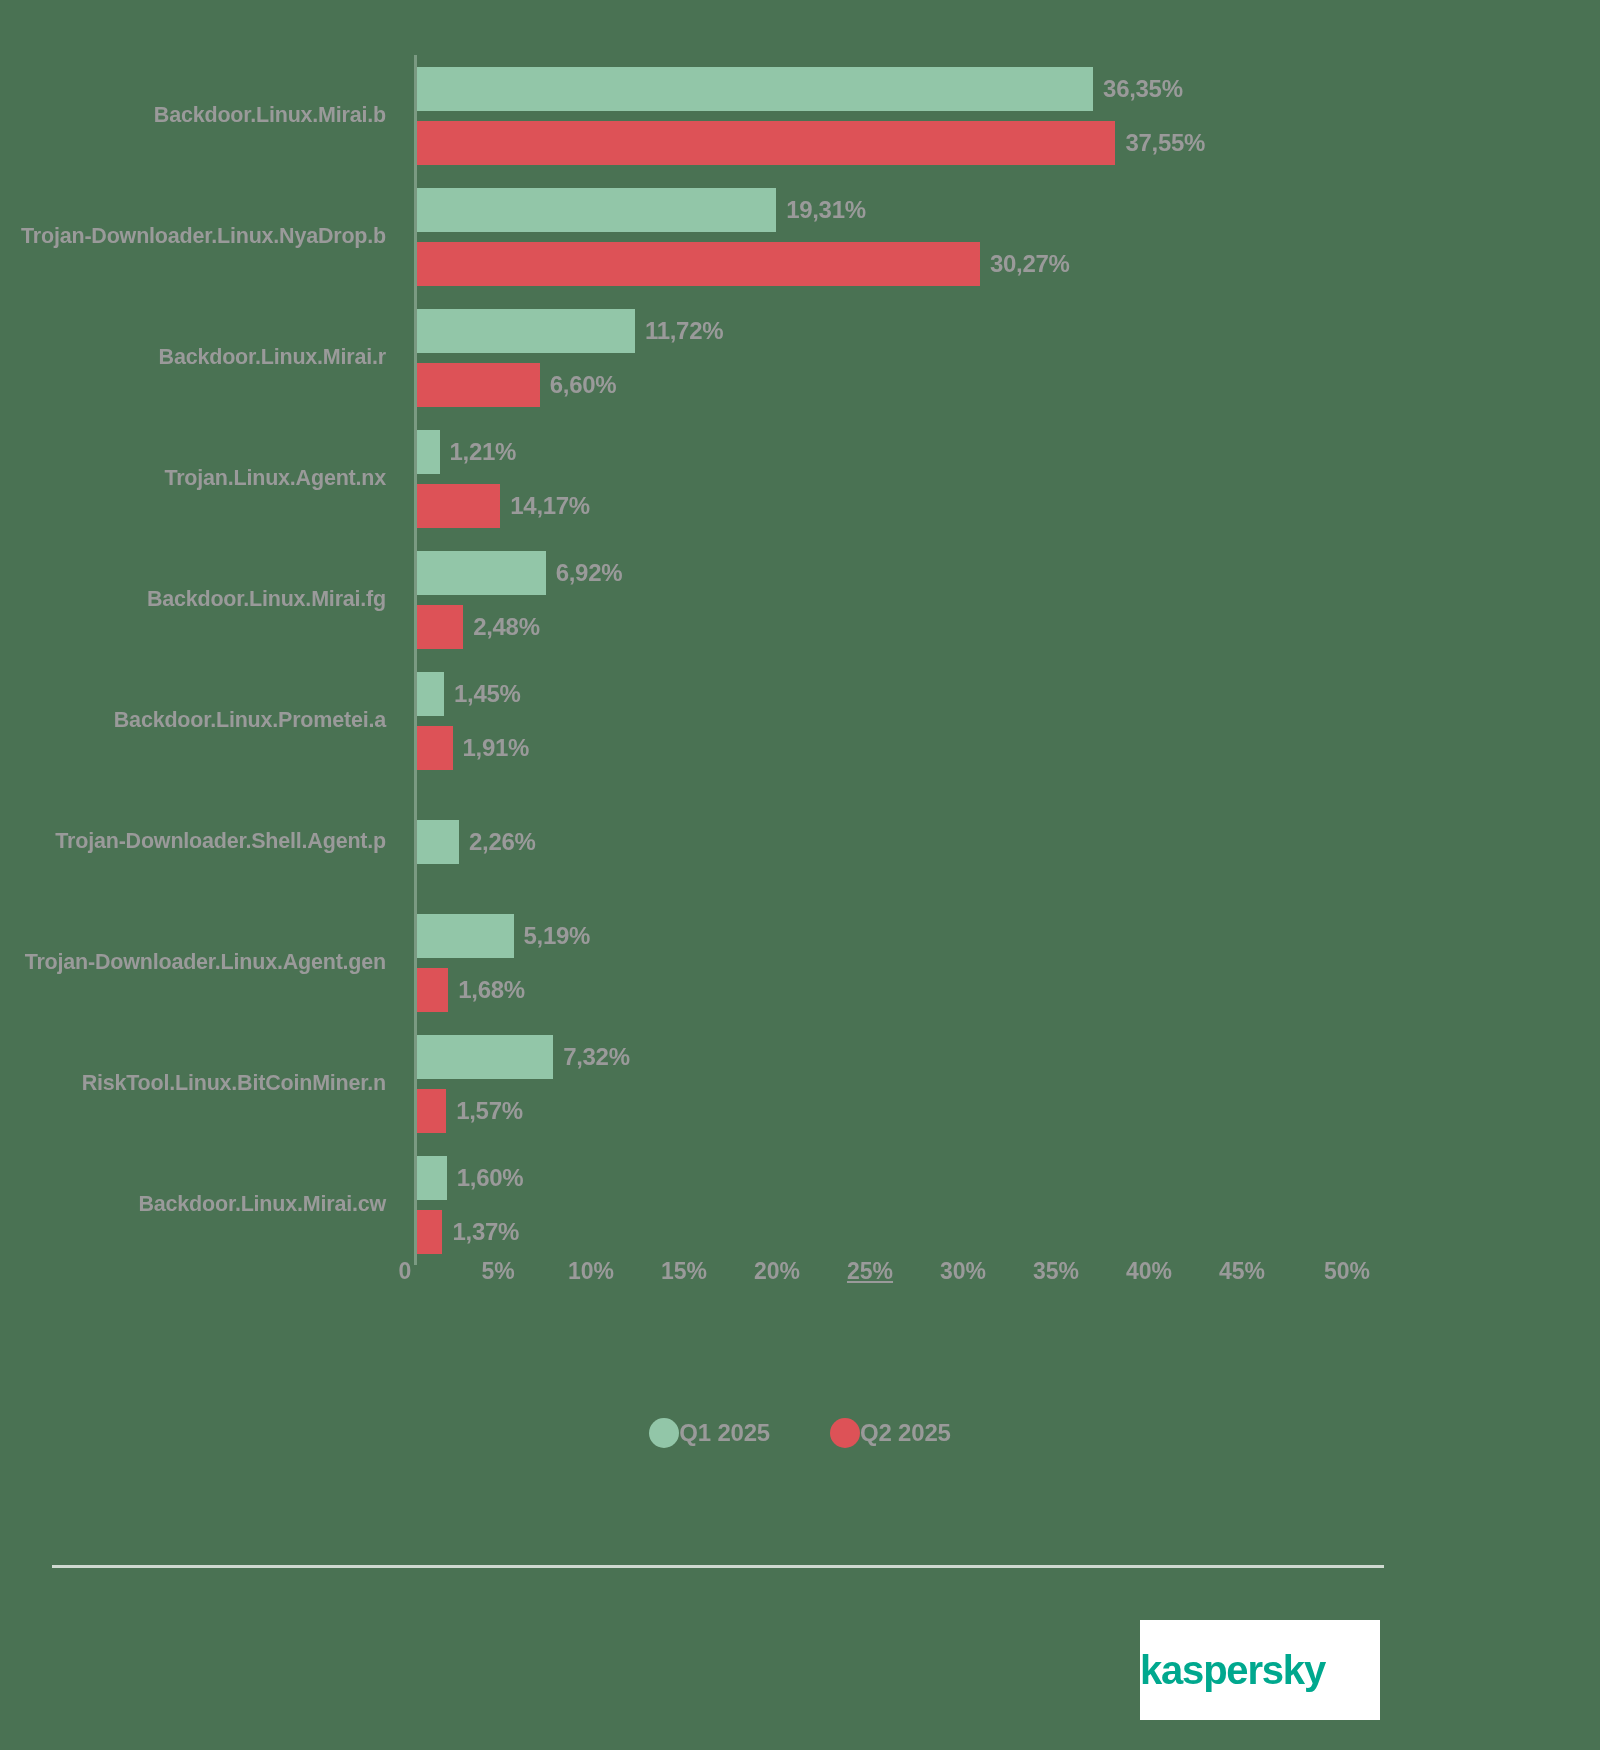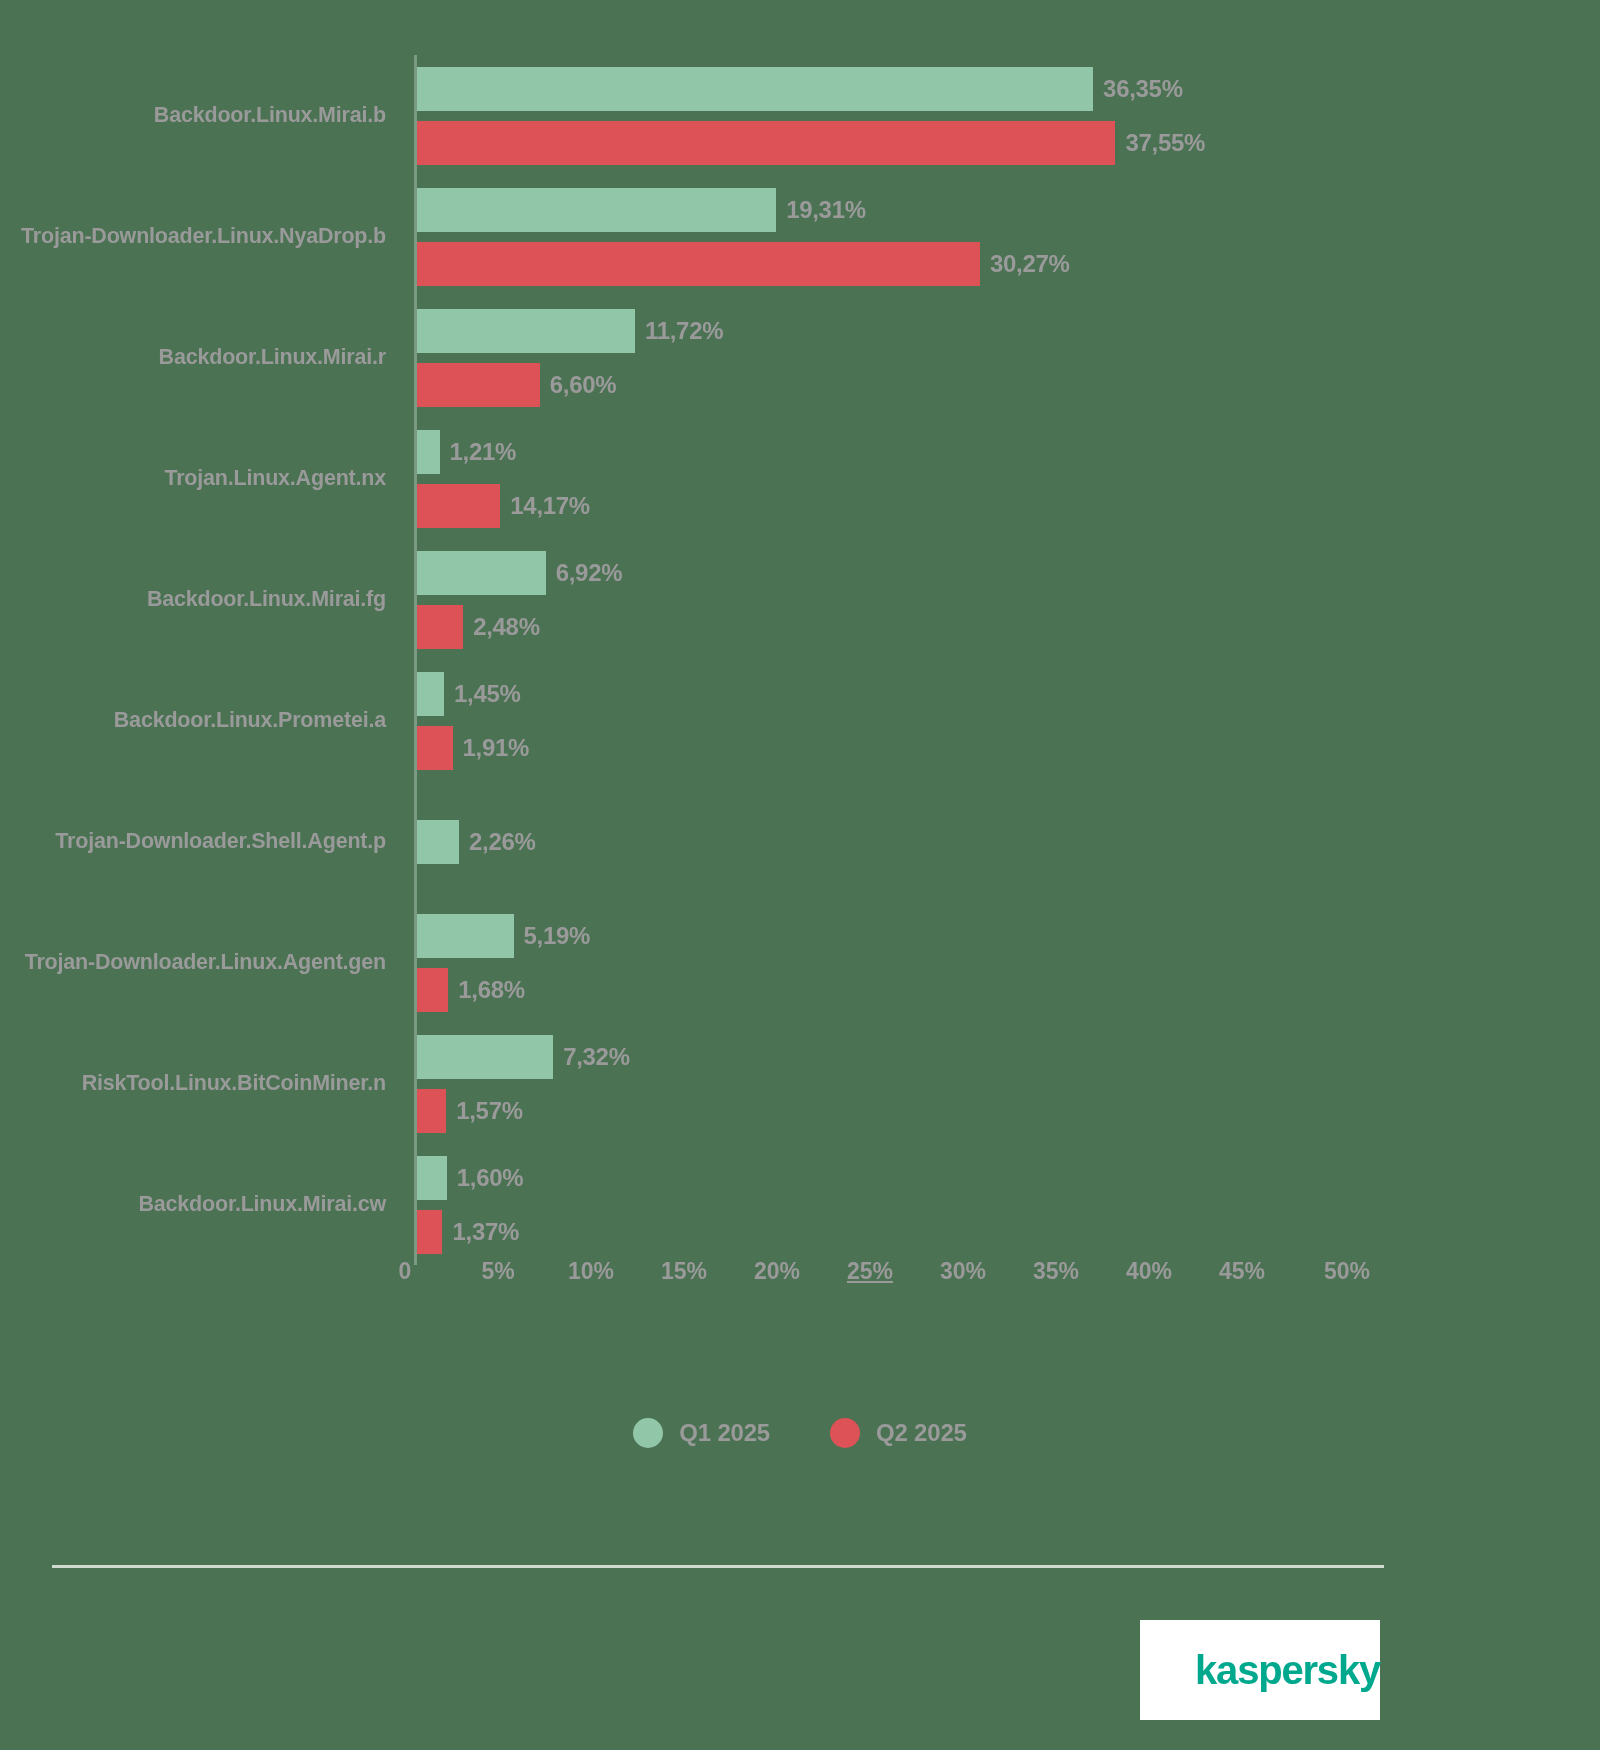--- a/index.html
+++ b/index.html
@@ -131,21 +131,20 @@
     top: 1418px;
     width: 1600px;
     display: flex;
     justify-content: center;
     align-items: center;
     gap: 60px;
   }
   .legend-item {
     display: flex;
     align-items: center;
-    gap: 16px;
   }
   .legend-dot {
     width: 30px;
     height: 30px;
     border-radius: 50%;
   }
   .legend-dot.q1 { background: #92c6a8; }
   .legend-dot.q2 { background: #dd5257; }
   .legend-label {
     color: #9a9a9a;
@@ -166,21 +165,21 @@
 
   .logo-box {
     position: absolute;
     left: 1140px;
     top: 1620px;
     width: 240px;
     height: 100px;
     background: #ffffff;
     display: flex;
     align-items: center;
-    justify-content: flex-end;
+    justify-content: flex-start;
   }
   .logo-text {
     color: #00a88e;
     font-size: 40px;
     font-weight: bold;
     letter-spacing: -1.2px;
     font-family: "Liberation Sans", sans-serif;
   }
 </style>
 </head>

